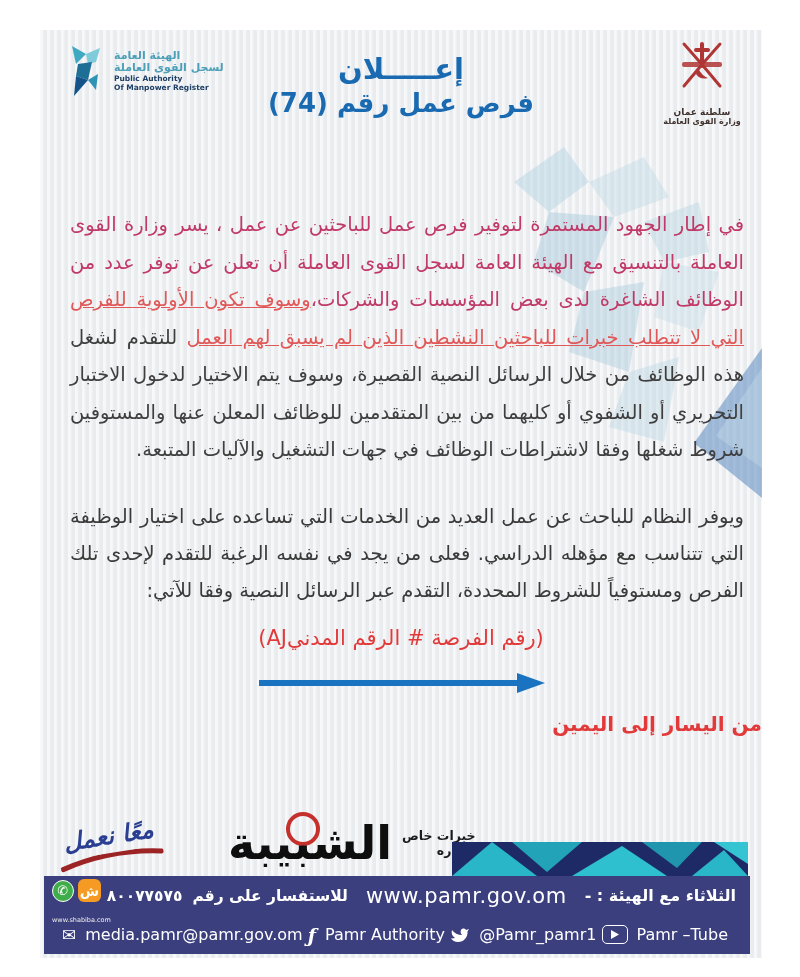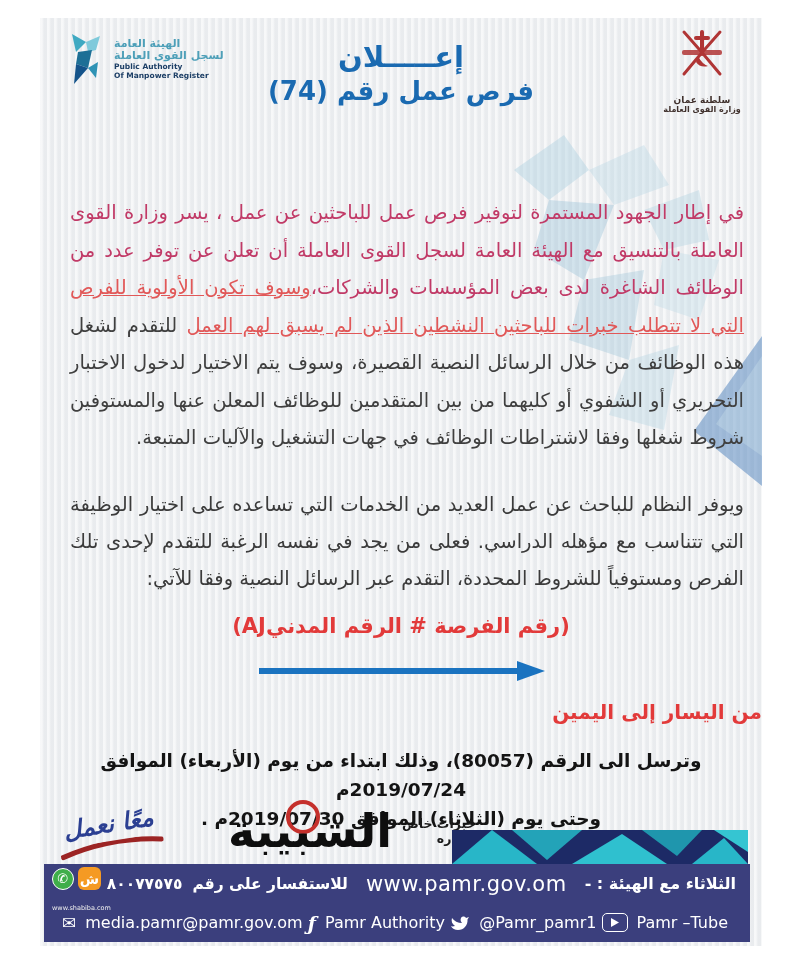--- a/index.html
+++ b/index.html
@@ -1,21 +1,21 @@
 <!DOCTYPE html>
 <html lang="ar"><head>
 <meta charset="utf-8">
 <style>
   html,body{margin:0;padding:0;}
   body{
     width:800px;height:977px;background:#ffffff;position:relative;overflow:hidden;
     font-family:"DejaVu Sans",sans-serif;
   }
   .paper{
-    position:absolute;left:40px;top:18px;width:722px;height:928px;
+    position:absolute;left:40px;top:30px;width:722px;height:928px;
     background:
       repeating-linear-gradient(90deg, rgba(255,255,255,.55) 0 2px, rgba(226,229,233,.35) 4px 7px),
       #edeff1;
     overflow:hidden;
   }
   
   .logo{position:absolute;left:26px;top:14px;display:flex;align-items:center;gap:6px;}
   .logo-text{display:flex;flex-direction:column;line-height:1.15;}
   .logo-ar{color:#4d9fb8;font-size:11px;font-weight:bold;direction:rtl;text-align:left;}
   .logo-en{color:#1d3f66;font-size:7.5px;font-weight:bold;}
@@ -29,21 +29,21 @@
   .wm{position:absolute;right:18px;top:112px;opacity:.4;pointer-events:none;}
   .wm2{position:absolute;right:0;top:318px;opacity:.55;pointer-events:none;}
   
   .p{position:absolute;left:30px;right:18px;direction:rtl;text-align:justify;}
   .p1{top:176px;font-size:19.5px;line-height:37.5px;}
   .seg-a{color:#c13a67;}
   .seg-b{color:#e15858;text-decoration:underline;}
   .seg-c{color:#3f3f3f;}
   .p2{top:468px;font-size:19.5px;line-height:37px;color:#3b3b3b;}
   .formula{position:absolute;left:0;right:0;top:596px;text-align:center;direction:rtl;
-    color:#e23a3a;font-size:21px;font-weight:bold;}
+    color:#e23a3a;font-size:21px;font-weight:normal;}
   .arrow{position:absolute;left:215px;top:640px;}
   .dirnote{position:absolute;left:0;right:0;top:682px;text-align:right;direction:rtl;
     color:#e23a3a;font-size:20px;font-weight:bold;}
   .dates{position:absolute;left:0;right:0;top:728px;text-align:center;direction:rtl;
     color:#141414;font-size:18.5px;font-weight:bold;line-height:29px;}
   
   .maan{position:absolute;left:18px;top:792px;transform:rotate(-9deg);text-align:center;}
   .maan-text{color:#2b3f92;font-size:24px;font-weight:bold;font-style:italic;direction:rtl;}
   .shabiba{position:absolute;left:188px;top:786px;direction:rtl;}
   .shabiba-text{font-size:46px;font-weight:900;color:#0e0e0e;position:relative;z-index:1;}
@@ -134,24 +134,20 @@
 
   <div class="formula">(رقم الفرصة # الرقم المدنيAJ)</div>
 
   <svg class="arrow" width="292" height="26" viewBox="0 0 292 26">
     <line x1="4" y1="13" x2="262" y2="13" stroke="#1a73c0" stroke-width="6"></line>
     <polygon points="262,3 290,13 262,23" fill="#1a73c0"></polygon>
   </svg>
 
   <div class="dirnote">من اليسار إلى اليمين</div>
 
-  <div class="dates">
-    <div>وترسل الى الرقم (80057)، وذلك ابتداء من يوم (الأربعاء) الموافق 2019/07/24م</div>
-    <div>وحتى يوم (الثلاثاء) الموافق 2019/07/30م .</div>
-  </div>
 
   <div class="maan">
     <div class="maan-text">معًا نعمل</div>
     <svg width="104" height="12" viewBox="0 0 104 12">
       <path d="M2,9 Q52,-4 102,6" stroke="#9c2424" stroke-width="5" fill="none" stroke-linecap="round"></path>
     </svg>
   </div>
 
   <div class="shabiba">
     <div class="shabiba-ring"></div>

